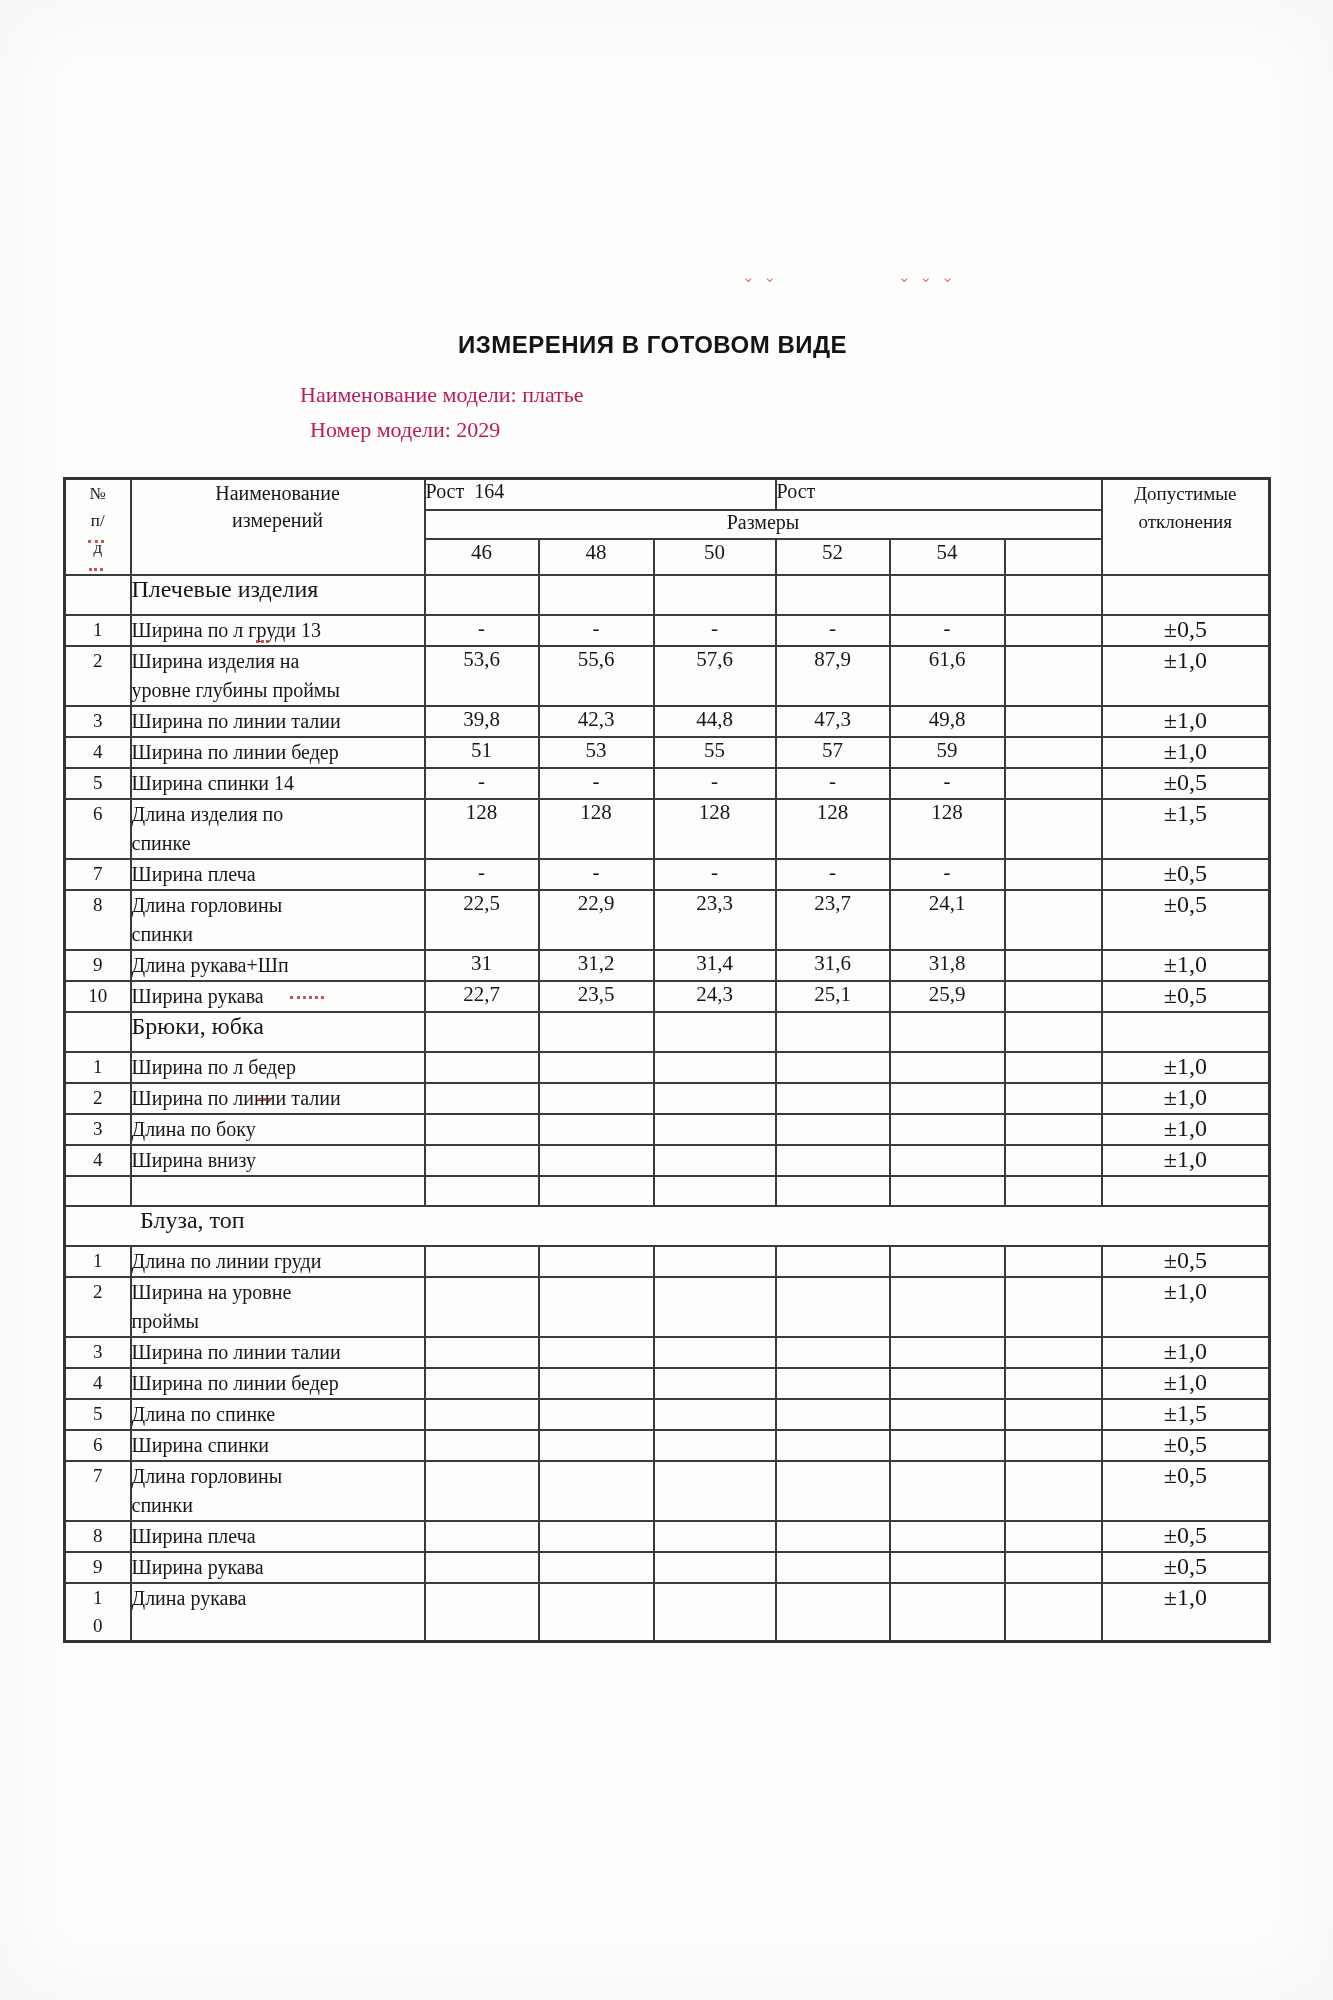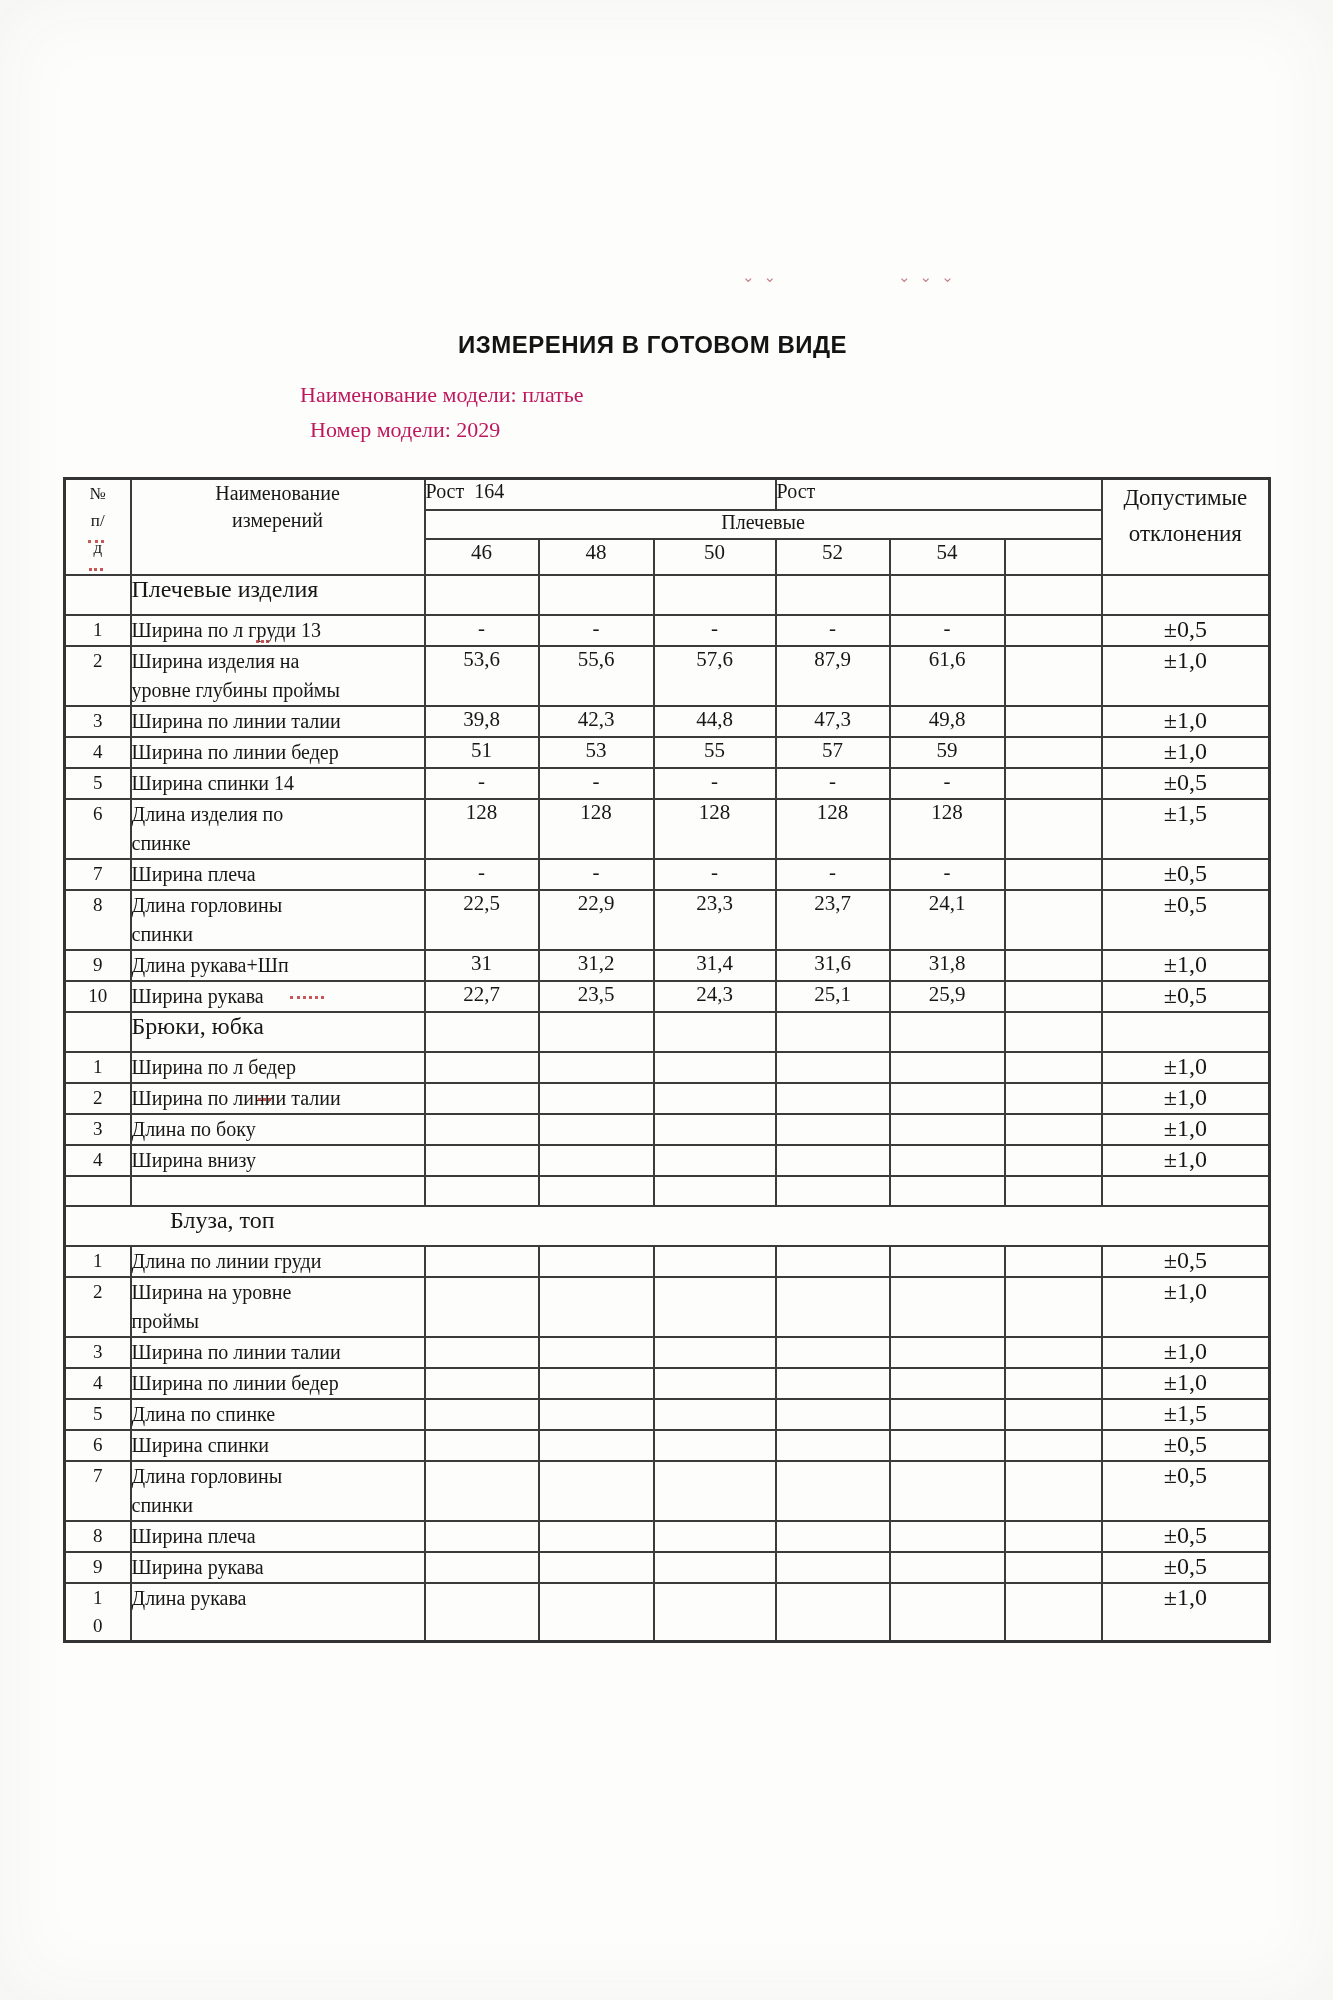--- a/index.html
+++ b/index.html
@@ -22,25 +22,25 @@
   table.meas td{border:2px solid #3b3b3b;vertical-align:top;white-space:pre-line;
                 overflow:hidden;padding:0;}
   table.meas{border:3px solid #343434;}
 
   tr.hr1{height:31px;} tr.hr2{height:29px;} tr.hr3{height:36px;font-family:Liberation Serif, serif;}
   .c-num-h{font-size:17px;text-align:center;line-height:27px;padding-top:5px;}
   .c-name-h{font-size:20px;text-align:center;line-height:27px;padding-top:16px;}
   .c-rost{font-size:20px;padding:2px 0 0 12px;white-space:pre;}
   .c-razmery{font-size:20px;text-align:center;padding-top:2px;}
   .c-size{font-size:21px;text-align:center;padding-top:4px;}
-  .c-tol-h{font-size:23px;text-align:center;line-height:36px;padding-top:22px;}
+  .c-tol-h{font-size:19px;text-align:center;line-height:28px;padding-top:22px;}
 
   tr.section-row td{height:38px;}
   .section-title{font-size:24px;padding:4px 0 0 9px;white-space:nowrap;}
-  .section-title.merged{padding-left:104px;}
+  .section-title.merged{padding-left:74px;}
   .c-num{font-size:19px;text-align:center;padding-top:3px;line-height:28px;}
   .c-name{font-size:20px;line-height:29px;padding:2px 0 1px 9px;}
   .c-val{font-size:21px;text-align:center;padding-top:3px;height:28px;}
   .c-tol{font-size:24px;text-align:center;padding-top:3px;}
 
   .squiggle{position:absolute;height:0;border-bottom:3px dotted #c23b3b;opacity:0.85;}
 </style>
 </head>
 <body>
 
@@ -71,21 +71,21 @@
 п/
 д</td>
         <td rowspan="3" class="c-name-h">Наименование
 измерений</td>
         <td colspan="3" class="c-rost">Рост &nbsp;164</td>
         <td colspan="3" class="c-rost">Рост</td>
         <td rowspan="3" class="c-tol-h">Допустимые
 отклонения</td>
       </tr>
       <tr class="hr2">
-        <td colspan="6" class="c-razmery">Плечевые</td>
+        <td colspan="6" class="c-razmery">Размеры</td>
       </tr>
       <tr class="hr3">
         <td class="c-size">46</td>
         <td class="c-size">48</td>
         <td class="c-size">50</td>
         <td class="c-size">52</td>
         <td class="c-size">54</td>
         <td class="c-size"></td>
       </tr>
     </thead>

